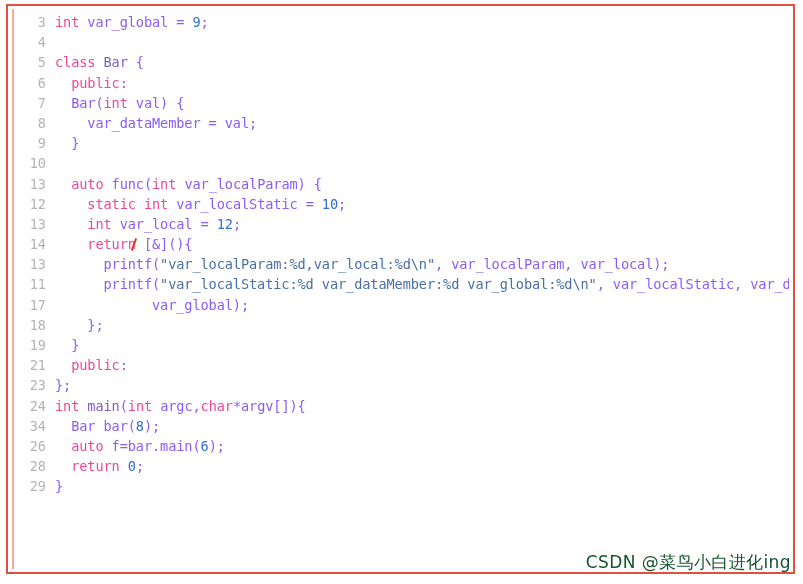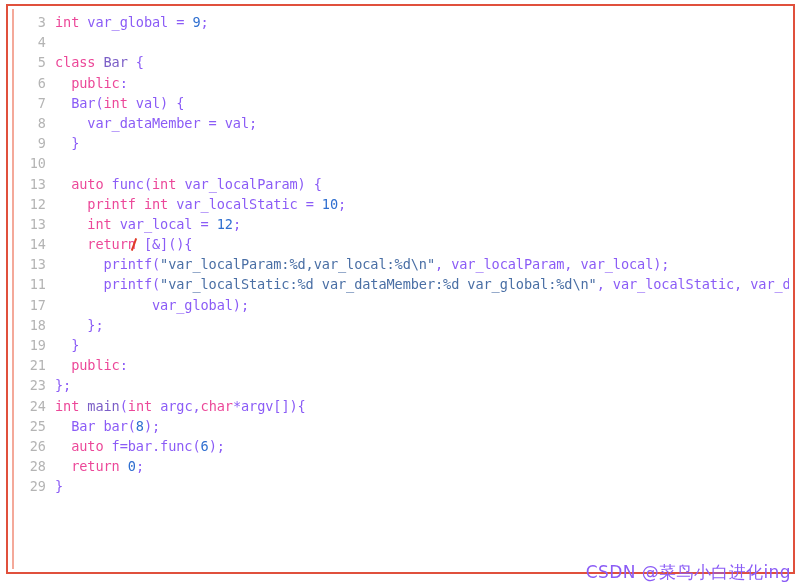--- a/index.html
+++ b/index.html
@@ -105,24 +105,24 @@
     width: 1.6px;
     height: 13px;
     background: #e03a28;
     transform: rotate(20deg);
   }
 
   
   #watermark {
     position: absolute;
     right: 12px;
-    bottom: 0;
+    bottom: 10px;
     font-family: "DejaVu Sans", "Liberation Sans", sans-serif;
     font-size: 17px;
-    color: #8b5cf6;
+    color: #14532d;
     letter-spacing: 0.4px;
     -webkit-user-select: none;
     user-select: none;
     white-space: nowrap;
   }
 </style>
 </head>
 <body>
 
 <div id="screenshot">
@@ -131,33 +131,33 @@
     <div id="code-area">
         <div class="code-line"><span class="ln">3</span><span class="code"><span class="kw">int</span><span class="pl"> var_global = </span><span class="num">9</span><span class="pl">;</span></span></div>
         <div class="code-line"><span class="ln">4</span><span class="code"></span></div>
         <div class="code-line"><span class="ln">5</span><span class="code"><span class="kw">class</span><span class="pl"> </span><span class="typ">Bar</span><span class="pl"> {</span></span></div>
         <div class="code-line"><span class="ln">6</span><span class="code"><span class="pl">  </span><span class="kw">public</span><span class="pl">:</span></span></div>
         <div class="code-line"><span class="ln">7</span><span class="code"><span class="pl">  Bar(</span><span class="kw">int</span><span class="pl"> val) {</span></span></div>
         <div class="code-line"><span class="ln">8</span><span class="code"><span class="pl">    var_dataMember = val;</span></span></div>
         <div class="code-line"><span class="ln">9</span><span class="code"><span class="pl">  }</span></span></div>
         <div class="code-line"><span class="ln">10</span><span class="code"></span></div>
         <div class="code-line"><span class="ln">13</span><span class="code"><span class="pl">  </span><span class="kw">auto</span><span class="pl"> func(</span><span class="kw">int</span><span class="pl"> var_localParam) {</span></span></div>
-        <div class="code-line"><span class="ln">12</span><span class="code"><span class="pl">    </span><span class="kw">printf</span><span class="pl"> </span><span class="kw">int</span><span class="pl"> var_localStatic = </span><span class="num">10</span><span class="pl">;</span></span></div>
+        <div class="code-line"><span class="ln">12</span><span class="code"><span class="pl">    </span><span class="kw">static</span><span class="pl"> </span><span class="kw">int</span><span class="pl"> var_localStatic = </span><span class="num">10</span><span class="pl">;</span></span></div>
         <div class="code-line"><span class="ln">13</span><span class="code"><span class="pl">    </span><span class="kw">int</span><span class="pl"> var_local = </span><span class="num">12</span><span class="pl">;</span></span></div>
         <div class="code-line"><span class="ln">14</span><span class="code"><span class="pl">    </span><span class="kw">return</span><span class="caret"></span><span class="pl"> [&amp;](){</span></span></div>
         <div class="code-line"><span class="ln">13</span><span class="code"><span class="pl">      printf(</span><span class="str">"var_localParam:%d,var_local:%d\n"</span><span class="pl">, var_localParam, var_local);</span></span></div>
         <div class="code-line"><span class="ln">11</span><span class="code"><span class="pl">      printf(</span><span class="str">"var_localStatic:%d var_dataMember:%d var_global:%d\n"</span><span class="pl">, var_localStatic, var_dataMember,</span></span></div>
         <div class="code-line"><span class="ln">17</span><span class="code"><span class="pl">            var_global);</span></span></div>
         <div class="code-line"><span class="ln">18</span><span class="code"><span class="pl">    };</span></span></div>
         <div class="code-line"><span class="ln">19</span><span class="code"><span class="pl">  }</span></span></div>
         <div class="code-line"><span class="ln">21</span><span class="code"><span class="pl">  </span><span class="kw">public</span><span class="pl">:</span></span></div>
         <div class="code-line"><span class="ln">23</span><span class="code"><span class="pl">};</span></span></div>
         <div class="code-line"><span class="ln">24</span><span class="code"><span class="kw">int</span><span class="pl"> </span><span class="typ">main</span><span class="pl">(</span><span class="kw">int</span><span class="pl"> argc,</span><span class="kw">char</span><span class="pl">*argv[]){</span></span></div>
-        <div class="code-line"><span class="ln">25</span><span class="code"><span class="pl">  Bar bar(</span><span class="num">8</span><span class="pl">);</span></span></div>
-        <div class="code-line"><span class="ln">26</span><span class="code"><span class="pl">  </span><span class="kw">auto</span><span class="pl"> f=bar.func(</span><span class="num">6</span><span class="pl">);</span></span></div>
+        <div class="code-line"><span class="ln">34</span><span class="code"><span class="pl">  Bar bar(</span><span class="num">8</span><span class="pl">);</span></span></div>
+        <div class="code-line"><span class="ln">26</span><span class="code"><span class="pl">  </span><span class="kw">auto</span><span class="pl"> f=bar.main(</span><span class="num">6</span><span class="pl">);</span></span></div>
         <div class="code-line"><span class="ln">28</span><span class="code"><span class="pl">  </span><span class="kw">return</span><span class="pl"> </span><span class="num">0</span><span class="pl">;</span></span></div>
         <div class="code-line"><span class="ln">29</span><span class="code"><span class="pl">}</span></span></div>
       </div>
   </div>
 
   <div id="watermark">CSDN @菜鸟小白进化ing</div>
 
 </div>
 
 </body></html>

